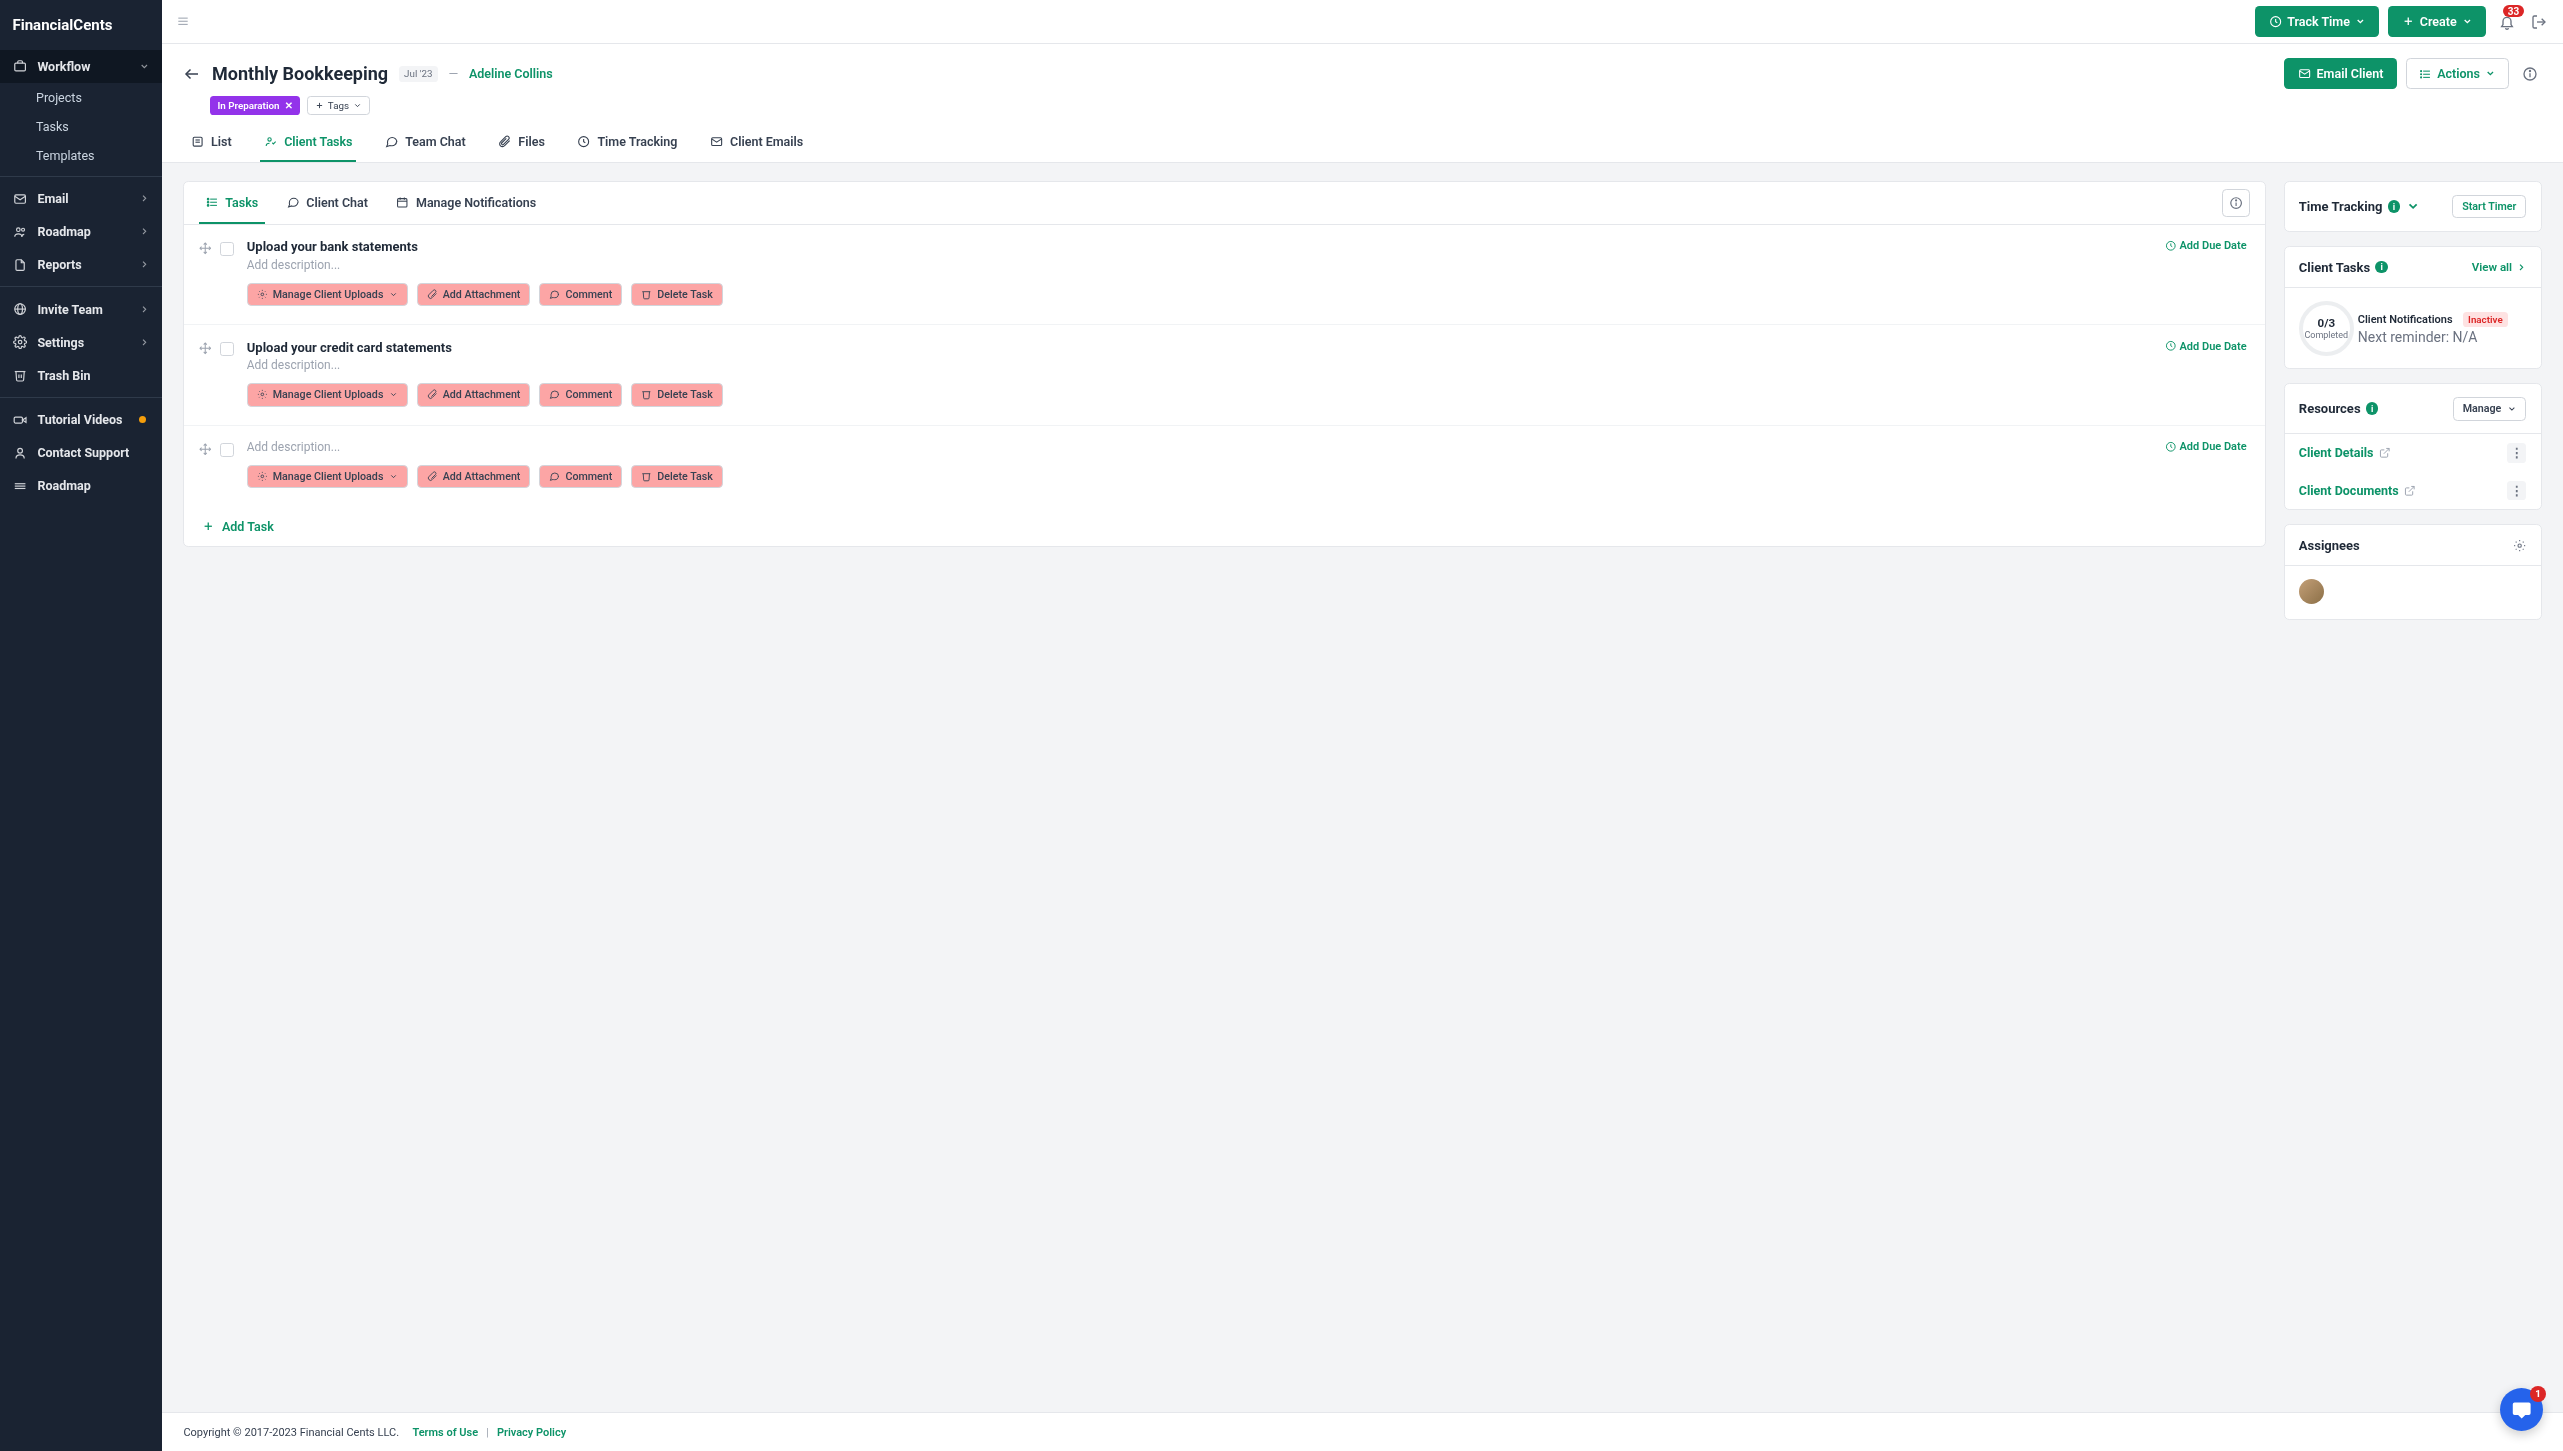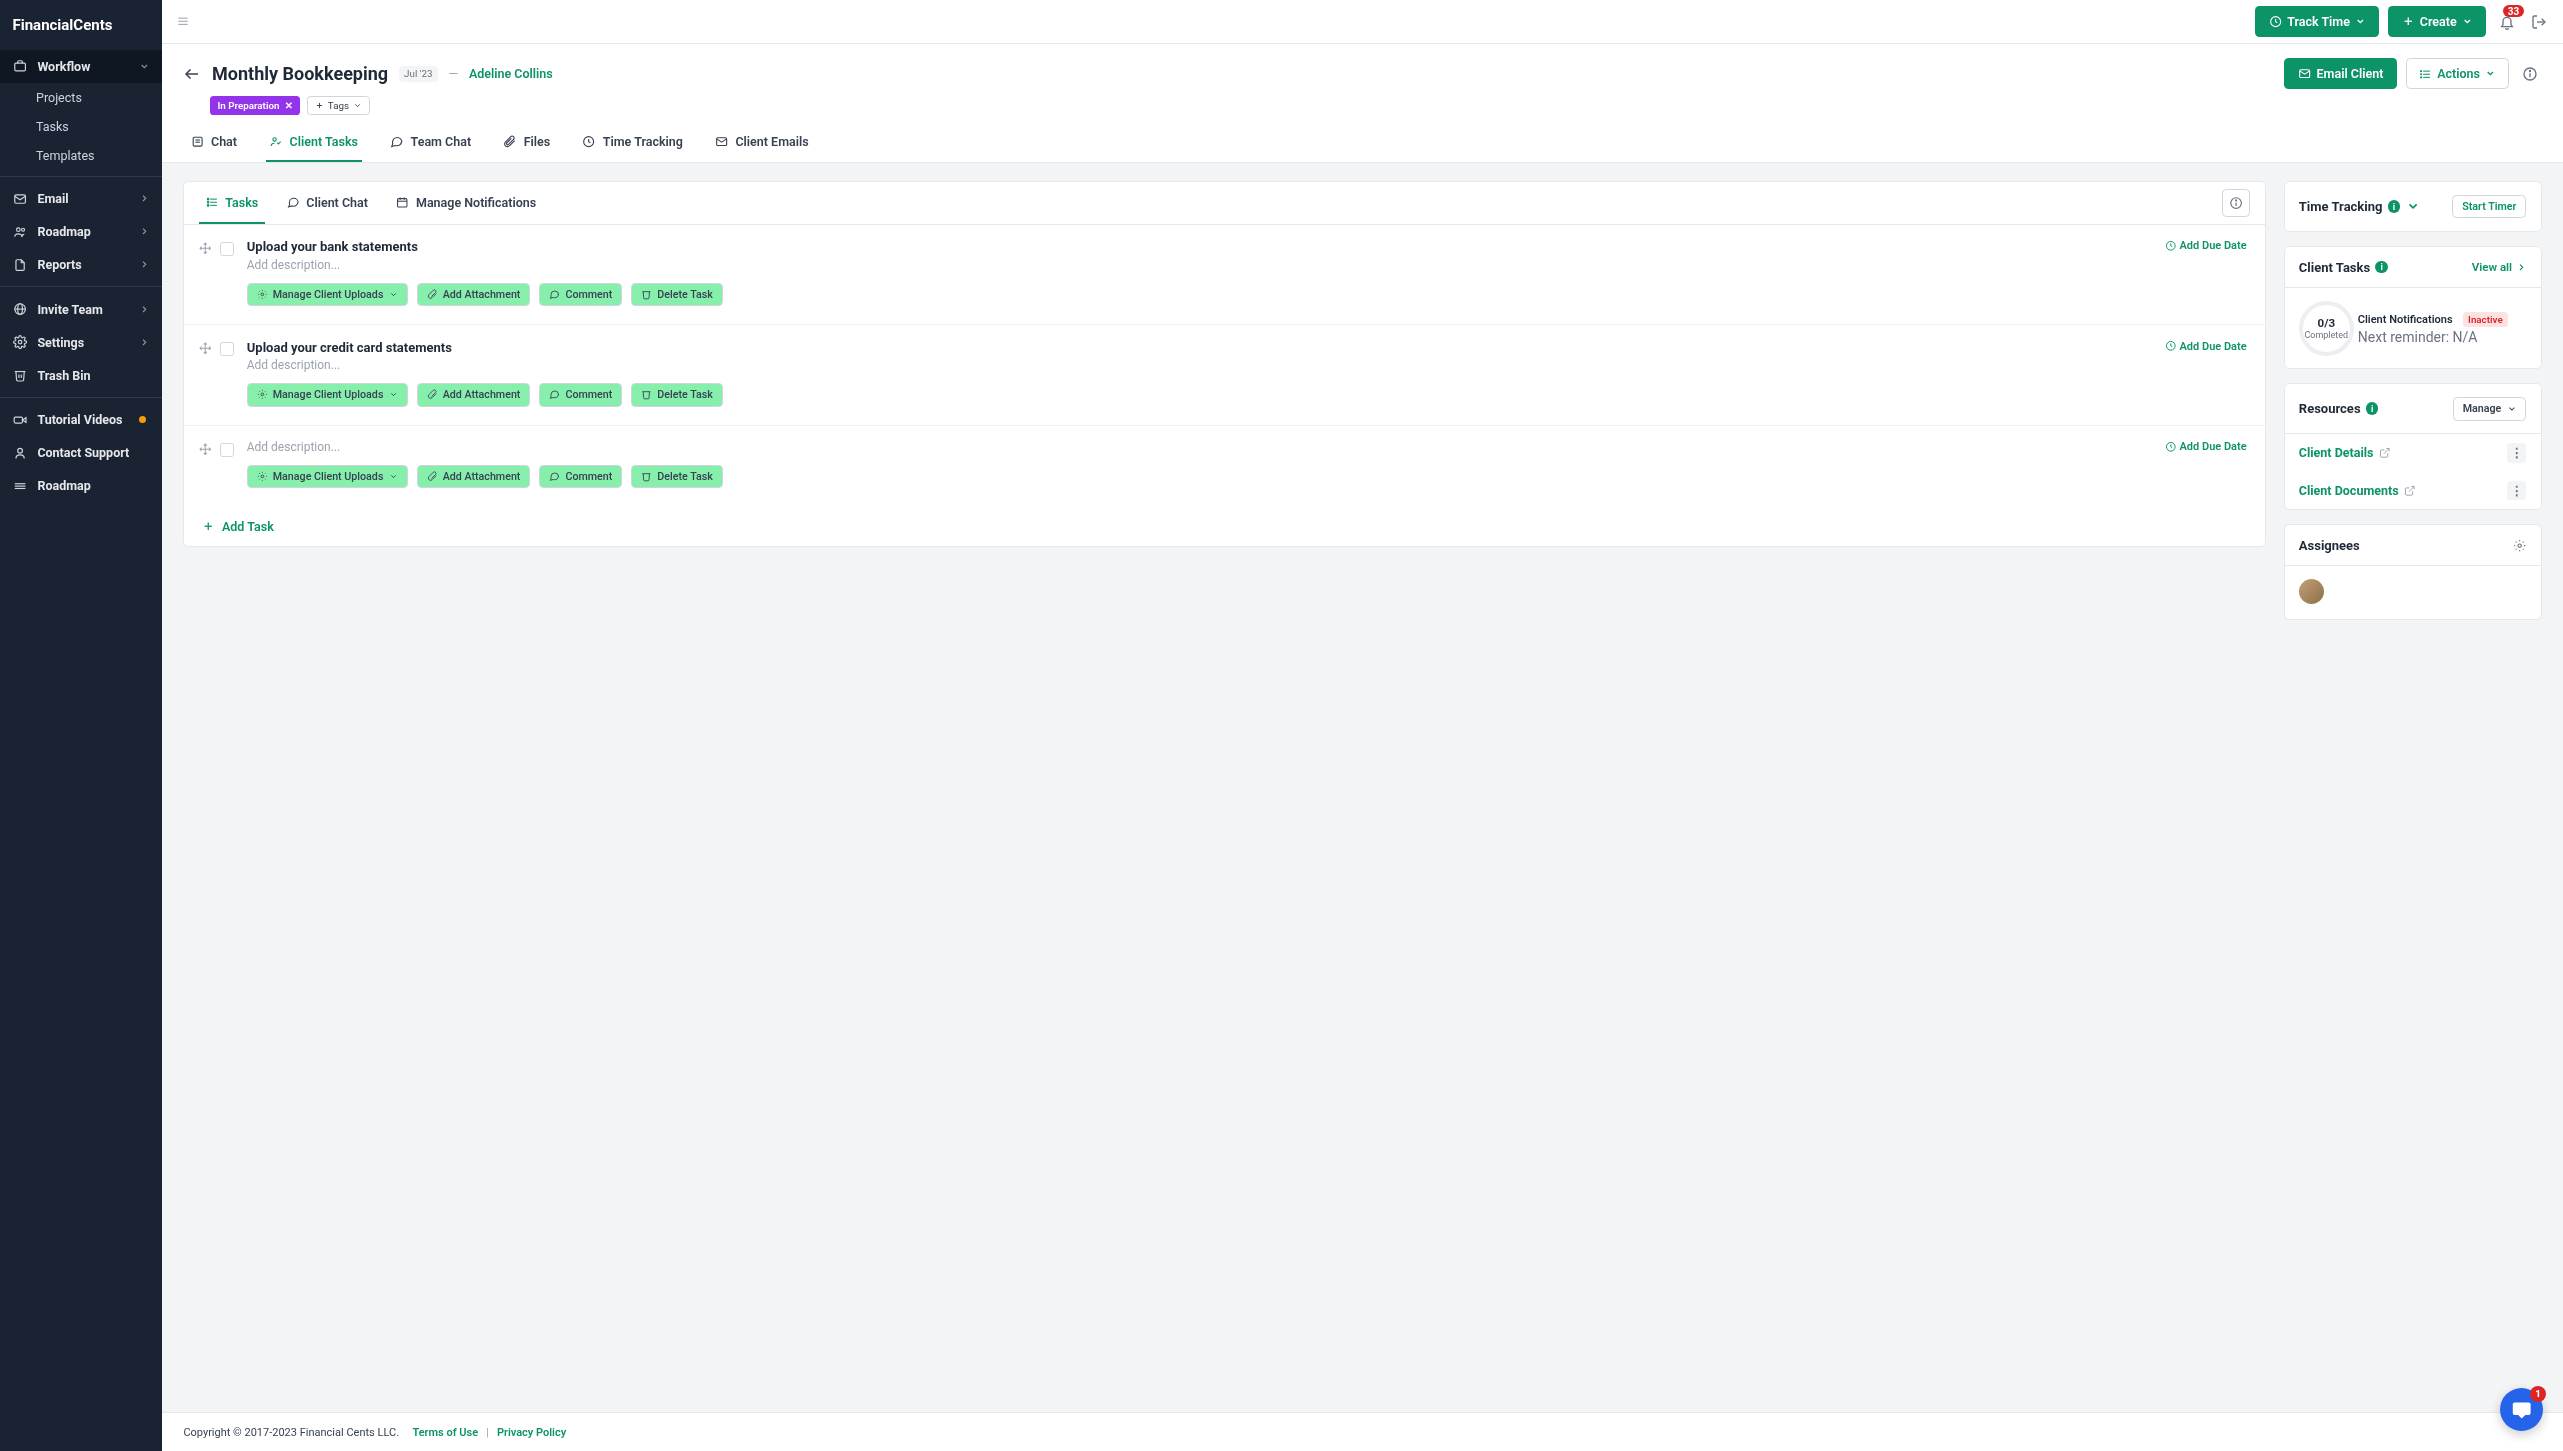--- a/index.html
+++ b/index.html
@@ -60,21 +60,21 @@
 .info-btn { border: 0.9px solid #d1d5db; border-radius: 4.4px; width: 28.5px; height: 28.5px; display:flex; align-items:center; justify-content:center; color:#6b7280; cursor:pointer; }
 
 .task-row { display: flex; padding: 14.2px 18px 18px 14.2px; border-bottom: 0.9px solid #f1f3f5; }
 .task-row:last-of-type { border-bottom: none; }
 .drag-handle { color: #9ca3af; margin-right: 9px; margin-top: 2.7px; cursor: grab; }
 .task-check { width: 14.2px; height: 14.2px; border: 1.3px solid #d1d5db; border-radius: 2.7px; margin-right: 12.5px; margin-top: 2.7px; cursor:pointer; }
 .task-main { flex: 1; }
 .task-title { font-weight: 700; font-size: 13px; color: #1f2937; margin-bottom: 3.6px; }
 .task-desc { color: #9ca3af; font-size: 12px; margin-bottom: 10.7px; }
 .task-actions { display: flex; gap: 9px; }
-.task-btn { border: 0.9px solid #d1d5db; border-radius: 4.4px; padding: 4.4px 9px; font-size: 10.7px; display: inline-flex; align-items: center; gap: 5.3px; cursor: pointer; background:#86efac; color:#374151; font-weight:500; }
+.task-btn { border: 0.9px solid #d1d5db; border-radius: 4.4px; padding: 4.4px 9px; font-size: 10.7px; display: inline-flex; align-items: center; gap: 5.3px; cursor: pointer; background:#fca5a5; color:#374151; font-weight:500; }
 .task-right { }
 .add-due { color: #0d9368; font-size: 11px; font-weight: 600; display: inline-flex; align-items: center; gap: 3px; cursor:pointer; }
 .add-task-row { padding: 12.5px 18px; color: #0d9368; font-weight: 600; display: flex; align-items: center; gap: 7.1px; cursor:pointer; }
 
 
 .side-card-header { padding: 12.5px 14.2px; display: flex; align-items: center; gap: 5.3px; font-weight: 700; font-size: 13px; border-bottom: 0.9px solid #e5e7eb; }
 .side-card-header .push-r { margin-left: auto; }
 .side-card-body { padding: 12.5px 14.2px; }
 .info-i { width: 12.5px; height: 12.5px; border-radius: 50%; background: #0d9368; color: #fff; font-size: 9px; display:inline-flex; align-items:center; justify-content:center; font-weight:700; }
 .ct-row { display: flex; align-items: center; gap: 4px; }
@@ -319,21 +319,21 @@
             </svg>
         </span>
       </div>
       <div class="nav-tabs">
         <div class="nav-tab">
             <svg width="13.3" height="13.3" viewBox="0 0 24 24" fill="none" stroke="currentColor" stroke-width="2">
               <rect x="4" y="4" width="16" height="16" rx="2"></rect>
               <line x1="8" y1="9" x2="16" y2="9"></line>
               <line x1="8" y1="13" x2="16" y2="13"></line>
             </svg>
-            <span>Chat</span>
+            <span>List</span>
           </div>
         <div class="nav-tab active">
             <svg width="13.3" height="13.3" viewBox="0 0 24 24" fill="none" stroke="currentColor" stroke-width="2">
               <circle cx="10" cy="8" r="3"></circle>
               <path d="M4 20c0-3 3-5 6-5"></path>
               <polyline points="15 14 17 16 21 12"></polyline>
             </svg>
             <span>Client Tasks</span>
           </div>
         <div class="nav-tab">

